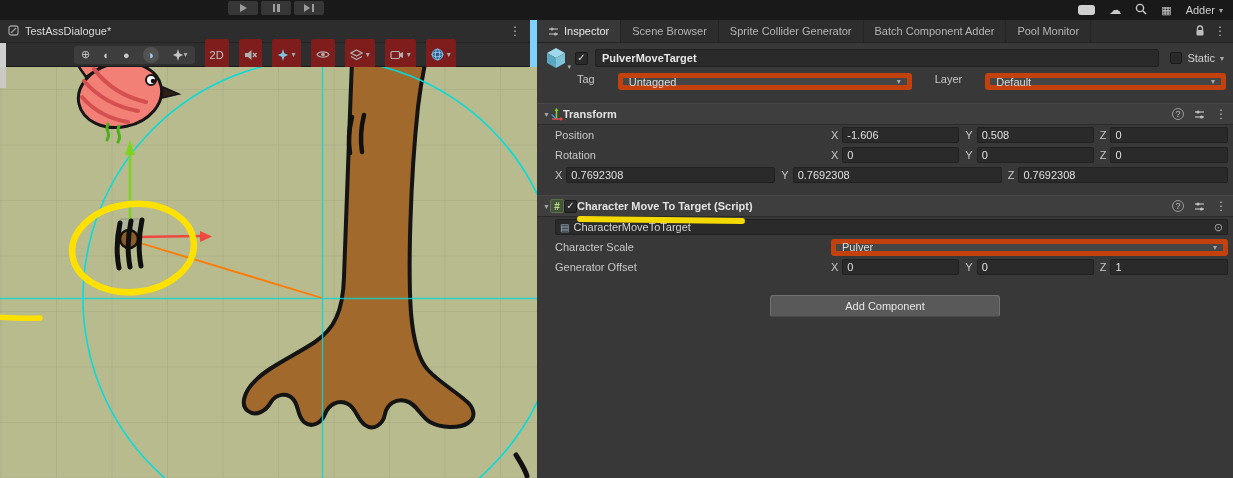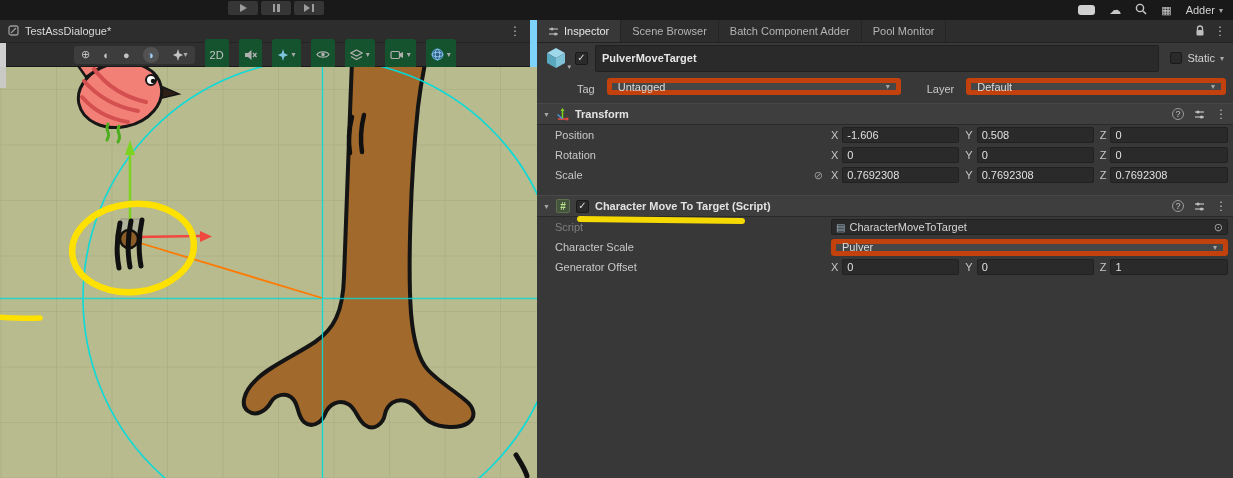--- a/index.html
+++ b/index.html
@@ -25,49 +25,49 @@
 
   
   .scene-panel{width:537px;display:flex;flex-direction:column;border-right:7px solid #7dd3fc;background:#2e2e2e}
   .scene-tabbar{position:relative;height:23px;background:#2d2d2d;border-bottom:1px solid #232323;display:flex;align-items:center;padding:0 8px;gap:6px}
   .scene-tab-title{color:#d8d8d8}
   .tab-kebab{position:absolute;right:9px;top:4px;color:#bdbdbd;font-size:12px}
   .scene-toolbar{position:relative;height:24px;background:#2e2e2e;border-bottom:1px solid #191919;display:flex;align-items:center;gap:10px;padding-left:74px}
   .edge-strip{position:absolute;left:0;top:0;width:6px;height:24px;background:#cfcfcf}
   .tb-group{display:flex;align-items:center;gap:13px;background:#3d3d3d;border-radius:3px;height:18px;padding:0 7px;color:#c4c4c4;font-size:11px}
   .tb-sel{width:16px;height:16px;border-radius:50%;background:#525252;display:flex;align-items:center;justify-content:center;color:#9fd3ff}
-  .tb-btn{display:flex;align-items:center;gap:3px;background:#14532d;border-radius:3px;height:18px;padding:16px 5px;color:#c4c4c4}
+  .tb-btn{display:flex;align-items:center;gap:3px;background:#7f1d1d;border-radius:3px;height:18px;padding:16px 5px;color:#c4c4c4}
   .tb-ico{display:flex;align-items:center}
   .scene-view{position:relative;flex:1;background:#b7bb8e}
   .scene-view svg{position:absolute;left:0;top:0}
 
   
   .inspector{position:relative;flex:1;display:flex;flex-direction:column;background:#383838}
   .tabstrip{height:23px;background:#2d2d2d;border-bottom:1px solid #232323;display:flex;align-items:stretch}
   .tab{display:flex;align-items:center;gap:5px;padding:8px 11px;color:#b4b4b4;border-right:1px solid #242424;white-space:nowrap}
   .tab.active{background:#383838;color:#e6e6e6}
   .tabstrip-right{margin-left:auto;display:flex;align-items:center;gap:9px;padding-right:7px;color:#bdbdbd}
   .kebab{font-size:12px;color:#bdbdbd}
 
   .go-header{height:30px;display:flex;align-items:center;gap:7px;padding:0 7px}
   .cube-wrap{position:relative;width:24px;height:24px}
   .cube-arrow{position:absolute;right:-3px;bottom:-1px;font-size:7px;color:#b0b0b0}
   .cb{width:13px;height:13px;background:#2a2a2a;border:1px solid #1a1a1a;border-radius:2px;display:flex;align-items:center;justify-content:center;font-size:10px;color:#dcdcdc;line-height:1}
   .cb.small{width:12px;height:12px}
-  .name-field{flex:1;height:27px;background:#2a2a2a;border:1px solid #212121;border-radius:2px;display:flex;align-items:center;padding:0 6px;font-weight:bold;color:#e6e6e6}
+  .name-field{flex:1;height:18px;background:#2a2a2a;border:1px solid #212121;border-radius:2px;display:flex;align-items:center;padding:0 6px;font-weight:bold;color:#e6e6e6}
   .static-group{display:flex;align-items:center;gap:5px;margin-left:4px;margin-right:2px}
 
-  .tag-layer{height:22px;display:flex;align-items:flex-end;gap:12px;padding:0 7px 0 40px;color:#c8c8c8}
+  .tag-layer{height:22px;display:flex;align-items:flex-start;gap:23px;padding:0 7px 0 40px;color:#c8c8c8}
   .dropdown{height:17px;background:#464646;border:5px solid #c2410c;border-radius:3px;display:flex;align-items:center;justify-content:space-between;padding:0 6px;color:#dcdcdc}
   .dd-tag{width:294px}
-  .layer-lab{margin-left:14px}
+  .layer-lab{margin-left:0}
   .dd-layer{flex:1}
 
   .component{margin-top:8px}
-  .comp-header{height:22px;background:#3e3e3e;border-top:1px solid #484848;border-bottom:1px solid #2a2a2a;display:flex;align-items:center;gap:6px;padding:0 6px}
+  .comp-header{height:22px;background:#3e3e3e;border-top:1px solid #484848;border-bottom:1px solid #2a2a2a;display:flex;align-items:center;gap:0;padding:0 6px}
   .foldout{font-size:7px;color:#a5a5a5}
   .comp-title{font-weight:bold;color:#e2e2e2;flex:0 0 auto}
   .hdr-icons{margin-left:auto;display:flex;align-items:center;gap:10px;color:#c0c0c0}
   .help-ico{width:12px;height:12px;border:1px solid #9a9a9a;border-radius:50%;font-size:9px;display:flex;align-items:center;justify-content:center;color:#c0c0c0}
 
   .prop-row{height:20px;display:flex;align-items:center;padding:0 5px 0 18px}
   .prop-label{flex:0 0 276px;color:#c8c8c8;display:flex;align-items:flex-start;justify-content:space-between;padding-right:8px}
   .prop-label.dim{color:#7f7f7f}
   .link-ico{color:#9f9f9f;font-size:11px}
   .prop-fields{flex:1;display:flex;gap:6px}
@@ -276,20 +276,23 @@
               <circle cx="4" cy="3" r="1.6" fill="#b4b4b4"></circle>
               <line x1="1" y1="8" x2="10" y2="8" stroke="#b4b4b4" stroke-width="1.2"></line>
               <circle cx="7.5" cy="8" r="1.6" fill="#b4b4b4"></circle>
             </svg>
           <span>Inspector</span>
         </div>
         <div class="tab">
             <span>Scene Browser</span>
           </div>
         <div class="tab">
+            <span>Sprite Collider Generator</span>
+          </div>
+        <div class="tab">
             <span>Batch Component Adder</span>
           </div>
         <div class="tab">
             <span>Pool Monitor</span>
           </div>
         <div class="tabstrip-right">
           <svg width="10" height="12" viewBox="0 0 10 12">
               <path d="M2.5,5 V3.5 A2.5,2.5 0 0 1 7.5,3.5 V5" fill="none" stroke="#bdbdbd" stroke-width="1.3"></path>
               <rect x="1.5" y="5" width="7" height="5.5" rx="1" fill="#bdbdbd"></rect>
             </svg>
@@ -385,24 +388,20 @@
                 <span class="axis-l">Y</span>
                 <div class="field">0</div>
               </div>
             <div class="axis">
                 <span class="axis-l">Z</span>
                 <div class="field">0</div>
               </div>
           </div>
         </div>
         <div class="prop-row">
-          <span class="prop-label">
-            <span>Scale</span>
-            <span class="link-ico">⊘</span>
-          </span>
           <div class="prop-fields">
             <div class="axis">
                 <span class="axis-l">X</span>
                 <div class="field">0.7692308</div>
               </div>
             <div class="axis">
                 <span class="axis-l">Y</span>
                 <div class="field">0.7692308</div>
               </div>
             <div class="axis">
@@ -429,23 +428,20 @@
                 <line x1="1" y1="3" x2="10" y2="3" stroke="#c0c0c0" stroke-width="1.2"></line>
                 <circle cx="4" cy="3" r="1.6" fill="#c0c0c0"></circle>
                 <line x1="1" y1="8" x2="10" y2="8" stroke="#c0c0c0" stroke-width="1.2"></line>
                 <circle cx="7.5" cy="8" r="1.6" fill="#c0c0c0"></circle>
               </svg>
             <span class="kebab">⋮</span>
           </span>
         </div>
 
         <div class="prop-row">
-          <span class="prop-label dim">
-              <span>Script</span>
-            </span>
           <div class="prop-value">
             <div class="obj-field">
               <span class="obj-doc">▤</span>
               <span>CharacterMoveToTarget</span>
               <span class="obj-picker">⊙</span>
             </div>
           </div>
         </div>
         <div class="prop-row">
           <span class="prop-label">
@@ -472,17 +468,20 @@
                 <div class="field">0</div>
               </div>
             <div class="axis">
                 <span class="axis-l">Z</span>
                 <div class="field">1</div>
               </div>
           </div>
         </div>
       </div>
 
+      <div class="add-row">
+        <div class="add-btn">Add Component</div>
+      </div>
 
       <div class="marker-underline"></div>
     </div>
   </div>
 </div>
 
 </body></html>

